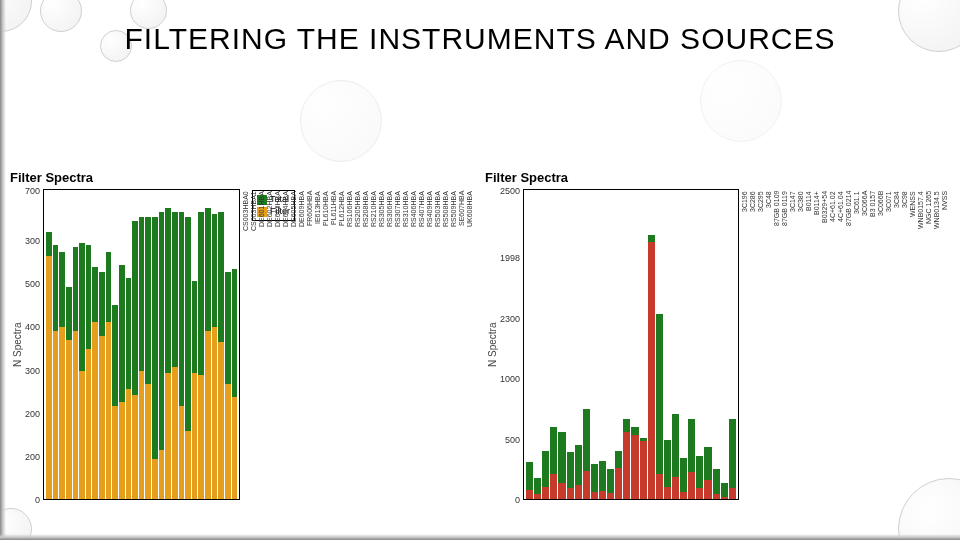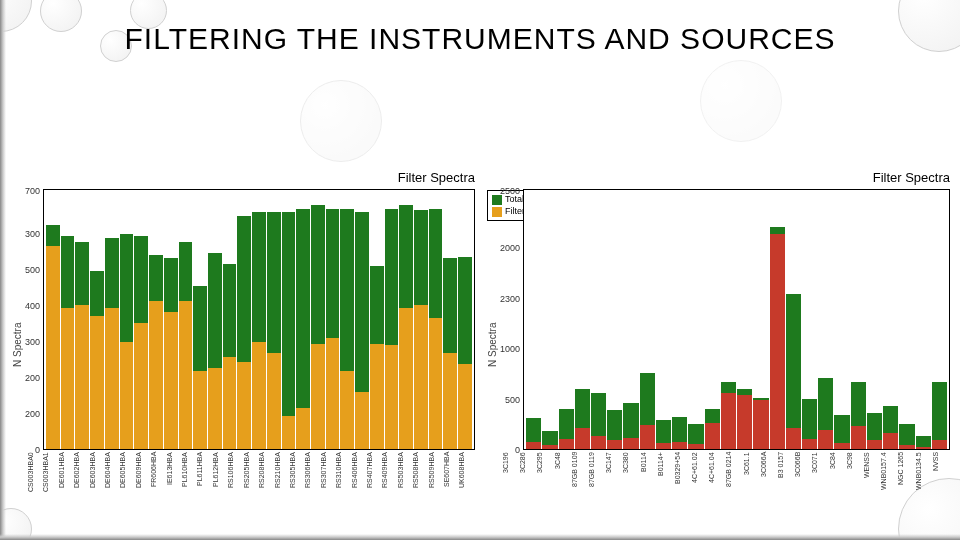--- a/index.html
+++ b/index.html
@@ -12,36 +12,36 @@
   .b5{width:80px;height:80px;right:-20px;top:-30px}
   .b6{width:80px;height:80px;left:300px;top:80px;opacity:.4}
   .b7{width:80px;height:80px;left:700px;top:60px;opacity:.3}
   .b8{width:100px;height:100px;right:-40px;bottom:-40px}
   .b9{width:40px;height:40px;left:-10px;bottom:-10px}
   .edgeL{position:absolute;left:0;top:0;bottom:0;width:6px;background:linear-gradient(to right,#888,#ccc,transparent)}
   .edgeB{position:absolute;left:0;right:0;bottom:0;height:6px;background:linear-gradient(to top,#888,#ccc,transparent)}
   h1{position:absolute;top:10px;left:0;right:0;text-align:center;font-size:30px;font-weight:400;letter-spacing:1px;margin:12px}
   .charts{position:absolute;top:170px;left:10px;right:10px;bottom:40px;display:flex;gap:10px}
   .chart-card{flex:1;display:flex;flex-direction:column}
-  .chart-title{text-align:right;font-size:13px;font-weight:normal;margin-bottom:4px}
+  .chart-title{text-align:left;font-size:13px;font-weight:bold;margin-bottom:4px}
   .chart-body{flex:1;display:flex;position:relative}
   .ylab{writing-mode:vertical-rl;transform:rotate(180deg);font-size:10px;text-align:center;padding:0 2px;color:#444}
   .yticks{display:flex;flex-direction:column;justify-content:space-between;font-size:9px;color:#333;text-align:right;padding-right:3px;height:100%}
   .yticks span{line-height:1;transform:translateY(50%)}
   .yticks span:first-child{transform:translateY(-2px)}
   .plot{flex:1;border:1px solid #000;position:relative;background:#fff}
   .bars{position:absolute;inset:0;display:flex;align-items:flex-end;gap:1px;padding:0 2px}
   .barcol{flex:1;position:relative;height:100%}
   .barseg{position:absolute;left:0;right:0}
   .legend{position:absolute;right:-56px;top:0;border:1px solid #000;background:#fff;padding:3px 4px;font-size:9px}
   .legend-row{display:flex;align-items:center;gap:3px;line-height:1.3}
   .sw{width:10px;height:10px;display:inline-block}
   .xticks{display:flex;gap:1px;padding:0 2px;margin-top:2px}
   .xt{flex:1;font-size:7px;writing-mode:vertical-rl;transform:rotate(180deg);text-align:right;white-space:nowrap;color:#333;height:48px}
-  .plot-wrap{flex:1;display:flex;flex-direction:column}
+  .plot-wrap{flex:1;display:flex;flex-direction:row}
   .plot-area{flex:1;display:flex}
 </style>
 </head>
 <body>
 
 <div class="bubble b1"></div>
 <div class="bubble b2"></div>
 <div class="bubble b3"></div>
 <div class="bubble b4"></div>
 <div class="bubble b5"></div>
@@ -238,21 +238,21 @@
   </div>
 
   <div class="chart-card">
     <div class="chart-title">Filter Spectra</div>
     <div class="chart-body">
       <div class="ylab">N Spectra</div>
       <div class="plot-wrap">
         <div class="plot-area">
           <div class="yticks" id="yt1">
               <span>2500</span>
-              <span>2000</span>
+              <span>1998</span>
               <span>2300</span>
               <span>1000</span>
               <span>500</span>
               <span>0</span>
             </div>
           <div class="plot">
             <div class="bars" id="bars1">
                 <div class="barcol">
                   <div class="barseg" style="bottom: 0px; height: 12%; background: rgb(30, 122, 30);"></div>
                   <div class="barseg" style="bottom: 0px; height: 2.8%; background: rgb(198, 58, 43);"></div>

